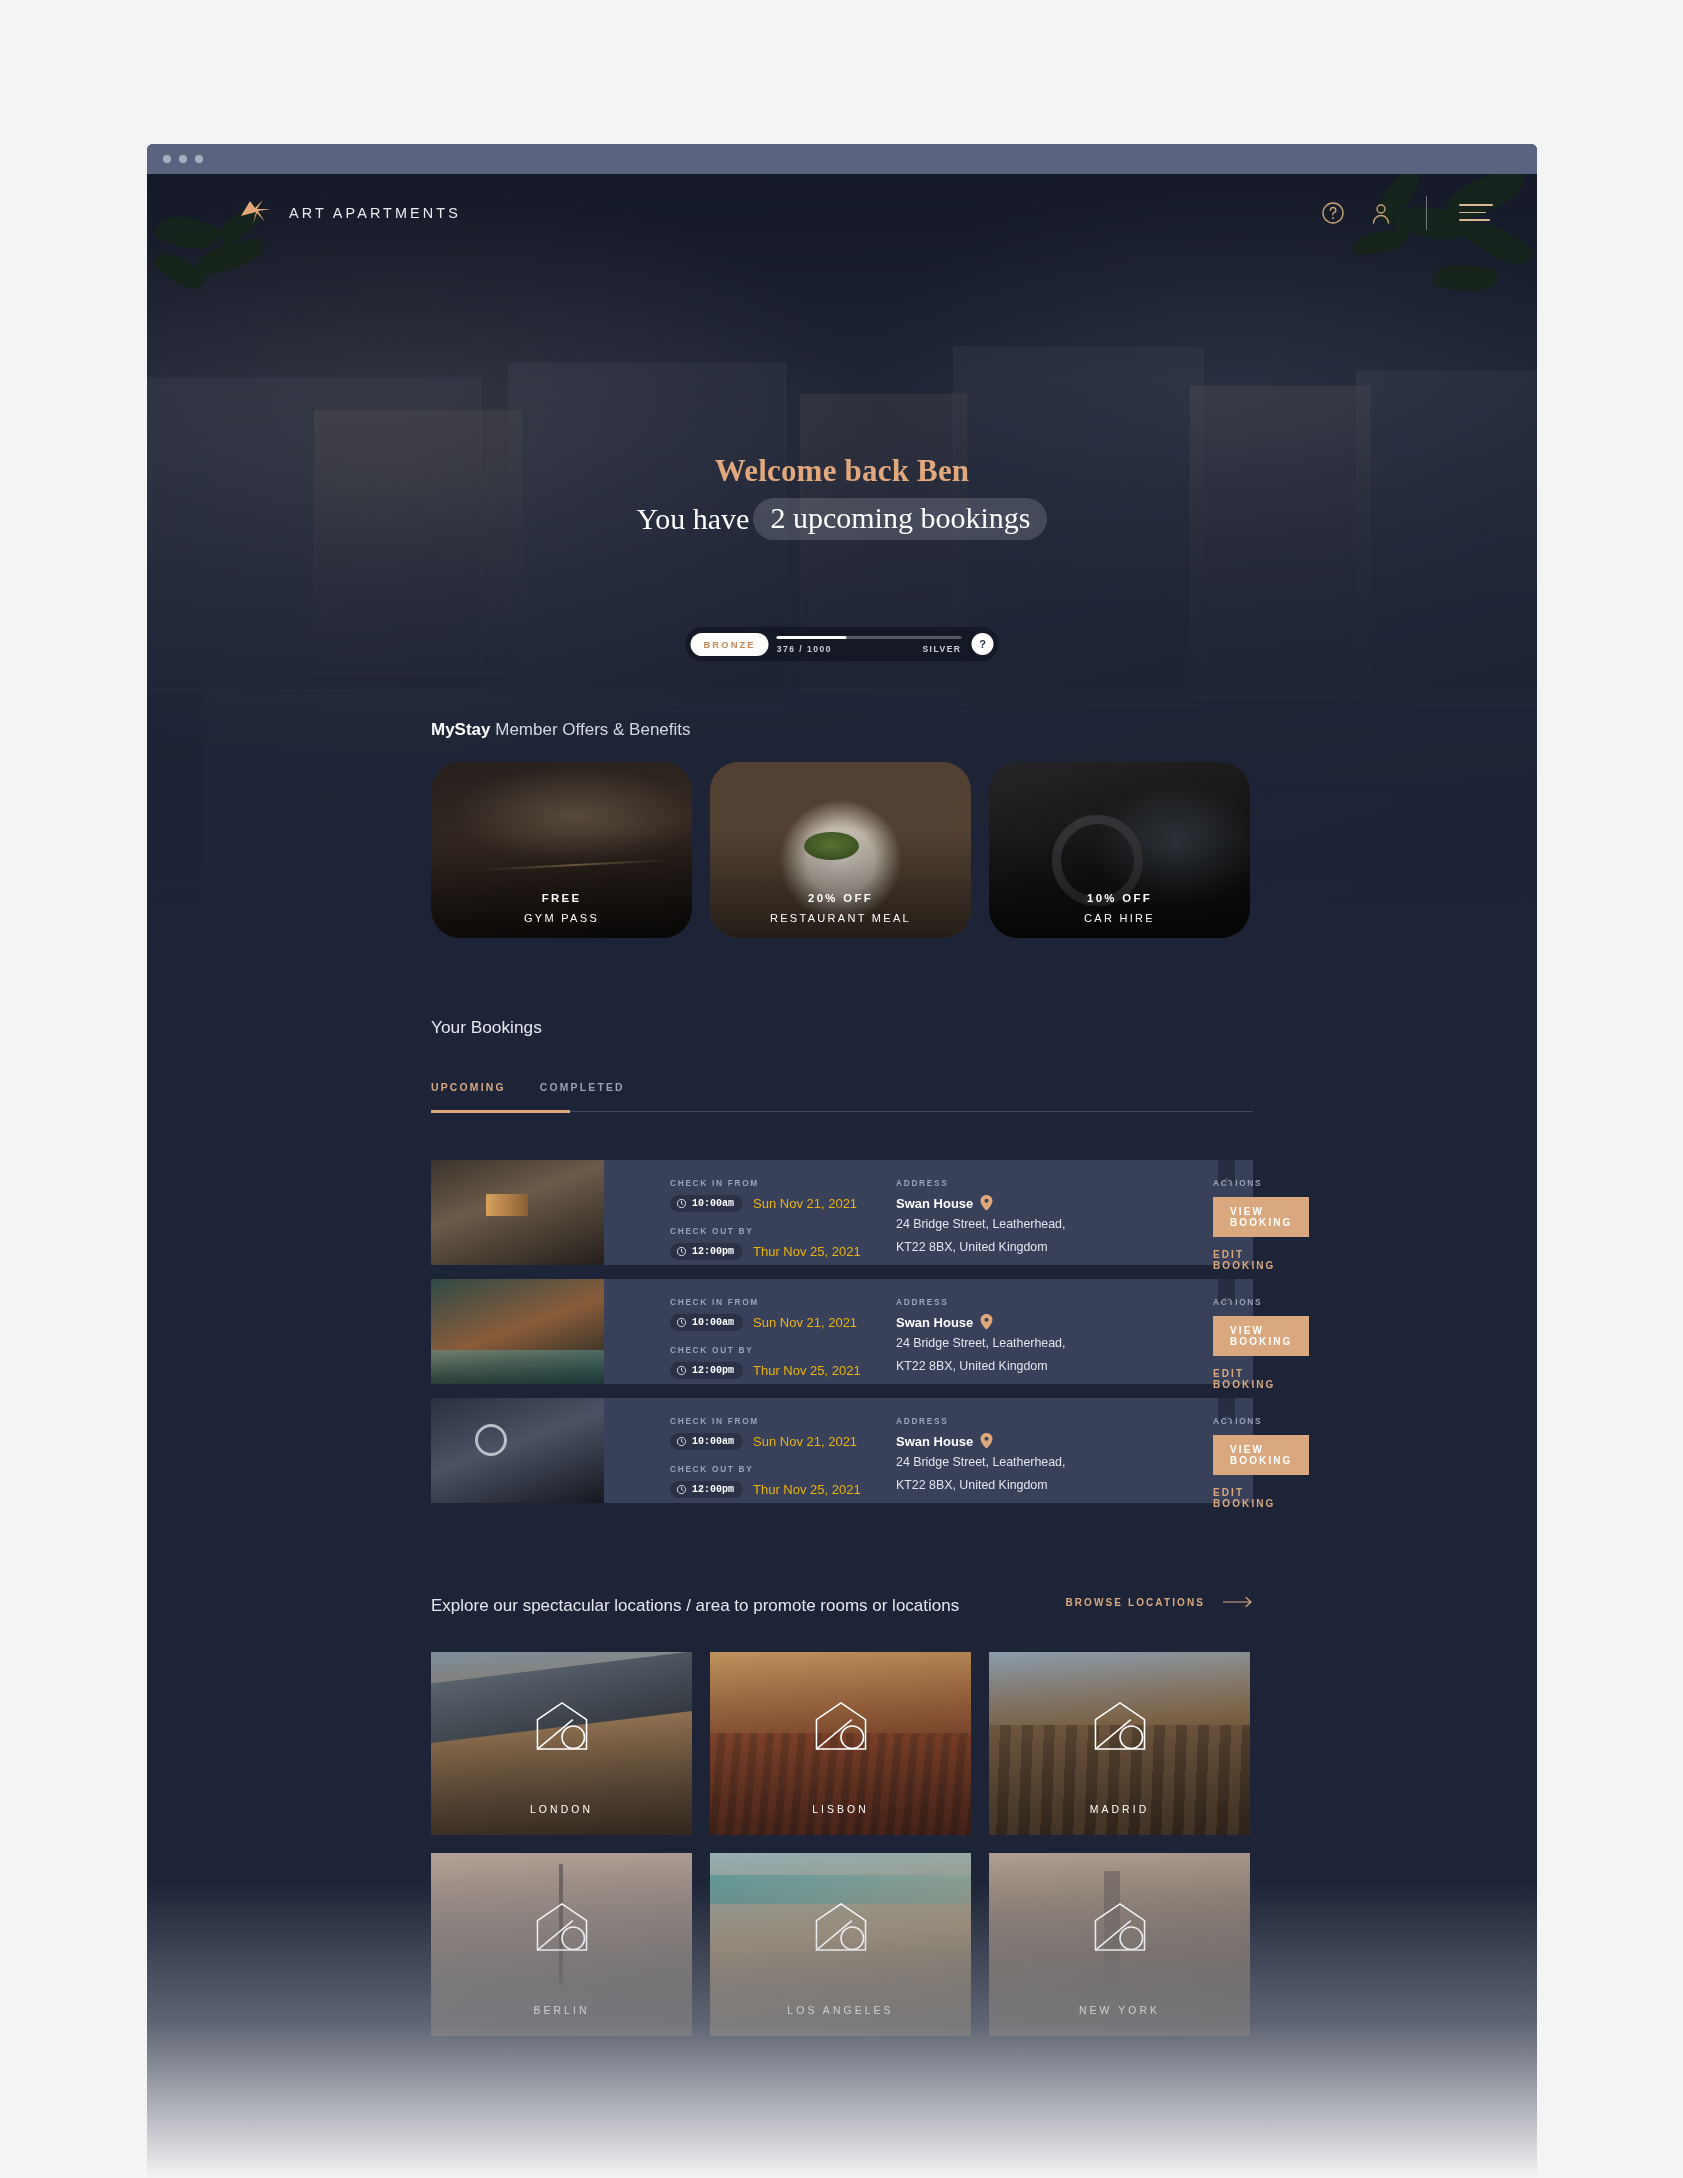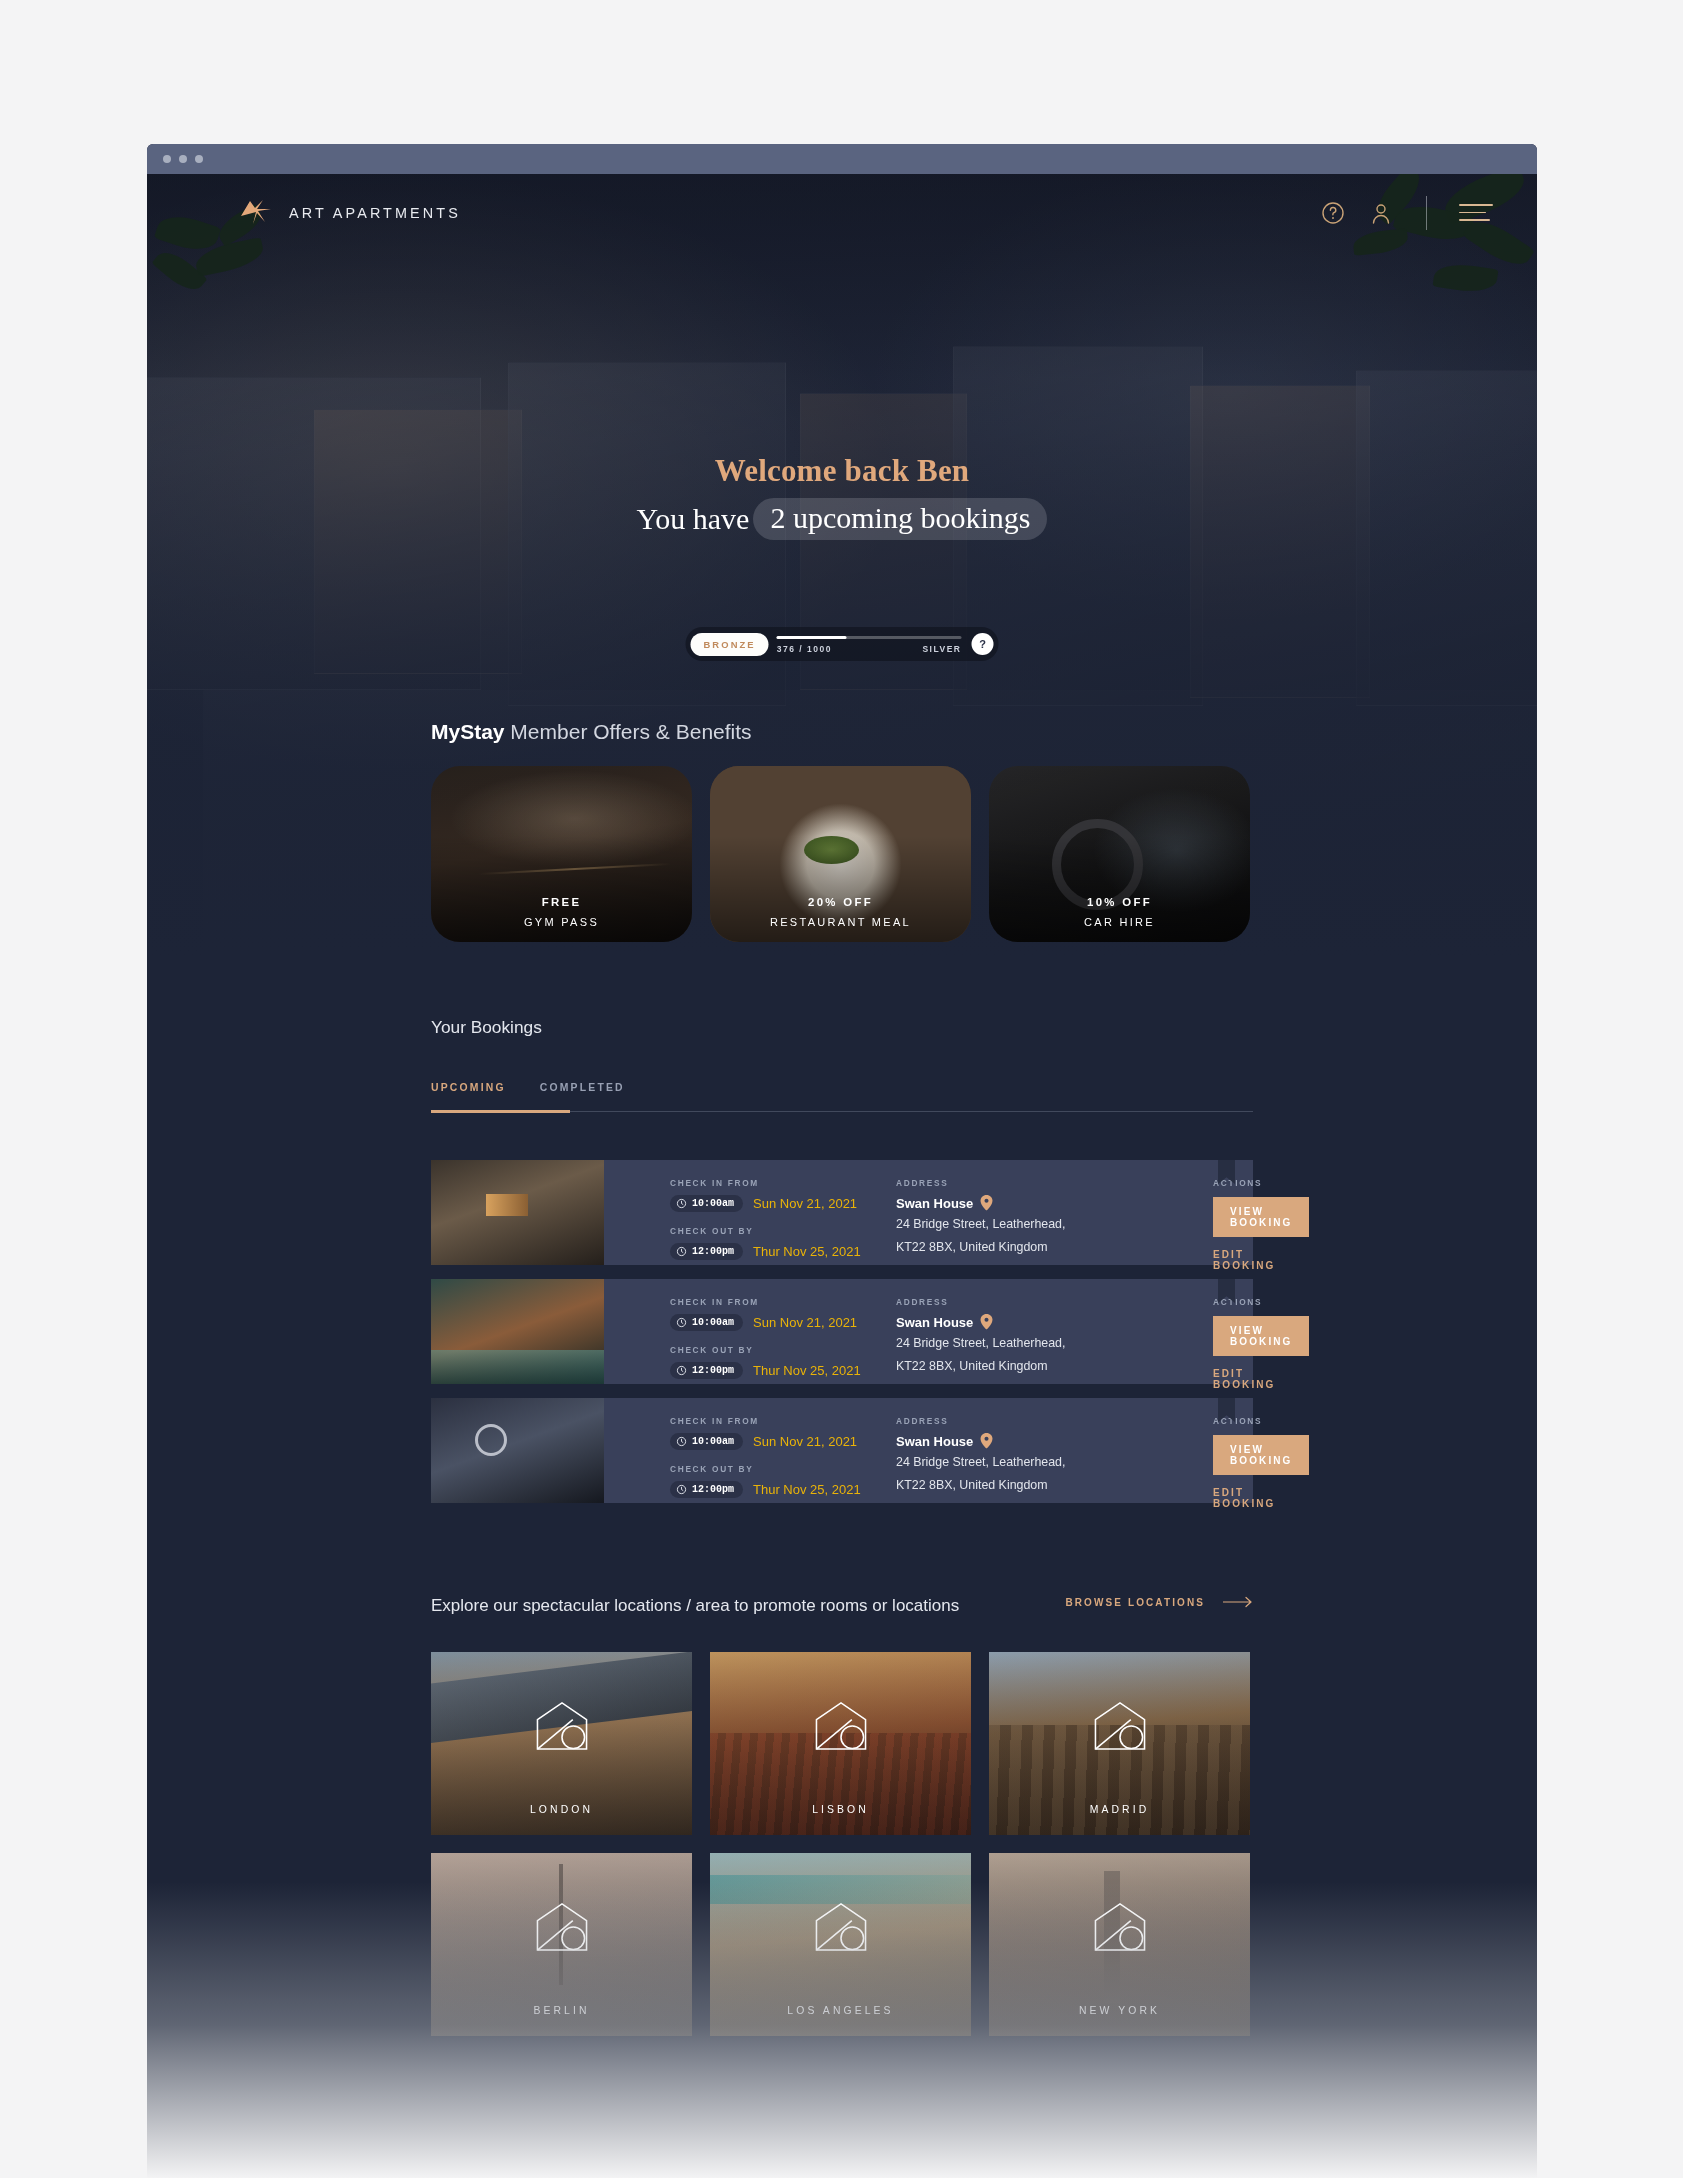--- a/index.html
+++ b/index.html
@@ -118,21 +118,21 @@
   }
   .tier-labels span { font-size: 8.5px; letter-spacing: 1.5px; font-weight: 700; color: #cdd2dd; }
   .tier-help {
     width: 22px; height: 22px; border-radius: 50%; background: #fff; color: #2a3147;
     font-size: 11px; font-weight: 700; display: flex; align-items: center; justify-content: center;
     margin-right: 5px;
   }
 
   
   .offers { position: absolute; top: 546px; left: 284px; width: 822px; z-index: 5; }
-  .offers-title { font-size: 21px; color: #d3d7e0; margin-bottom: 22px; }
+  .offers-title { font-size: 17px; color: #d3d7e0; margin-bottom: 22px; }
   .offers-title b { color: #fff; font-weight: 700; }
   .offer-grid { display: flex; gap: 18px; }
   .offer {
     position: relative; width: 261px; height: 176px; overflow: hidden; border-radius: 29px;
   }
   .offer .ph { position: absolute; inset: 0; }
   .offer .shade { position: absolute; inset: 0; background: linear-gradient(180deg, rgba(0,0,0,.12) 40%, rgba(0,0,0,.62) 100%); }
   .offer .cap { position: absolute; left: 0; right: 0; bottom: 14px; text-align: center; color: #fff; }
   .offer .cap .big { font-size: 11.4px; font-weight: 700; letter-spacing: 2.3px; }
   .offer .cap .sub { font-size: 11px; font-weight: 400; letter-spacing: 2.3px; margin-top: 8px; }

